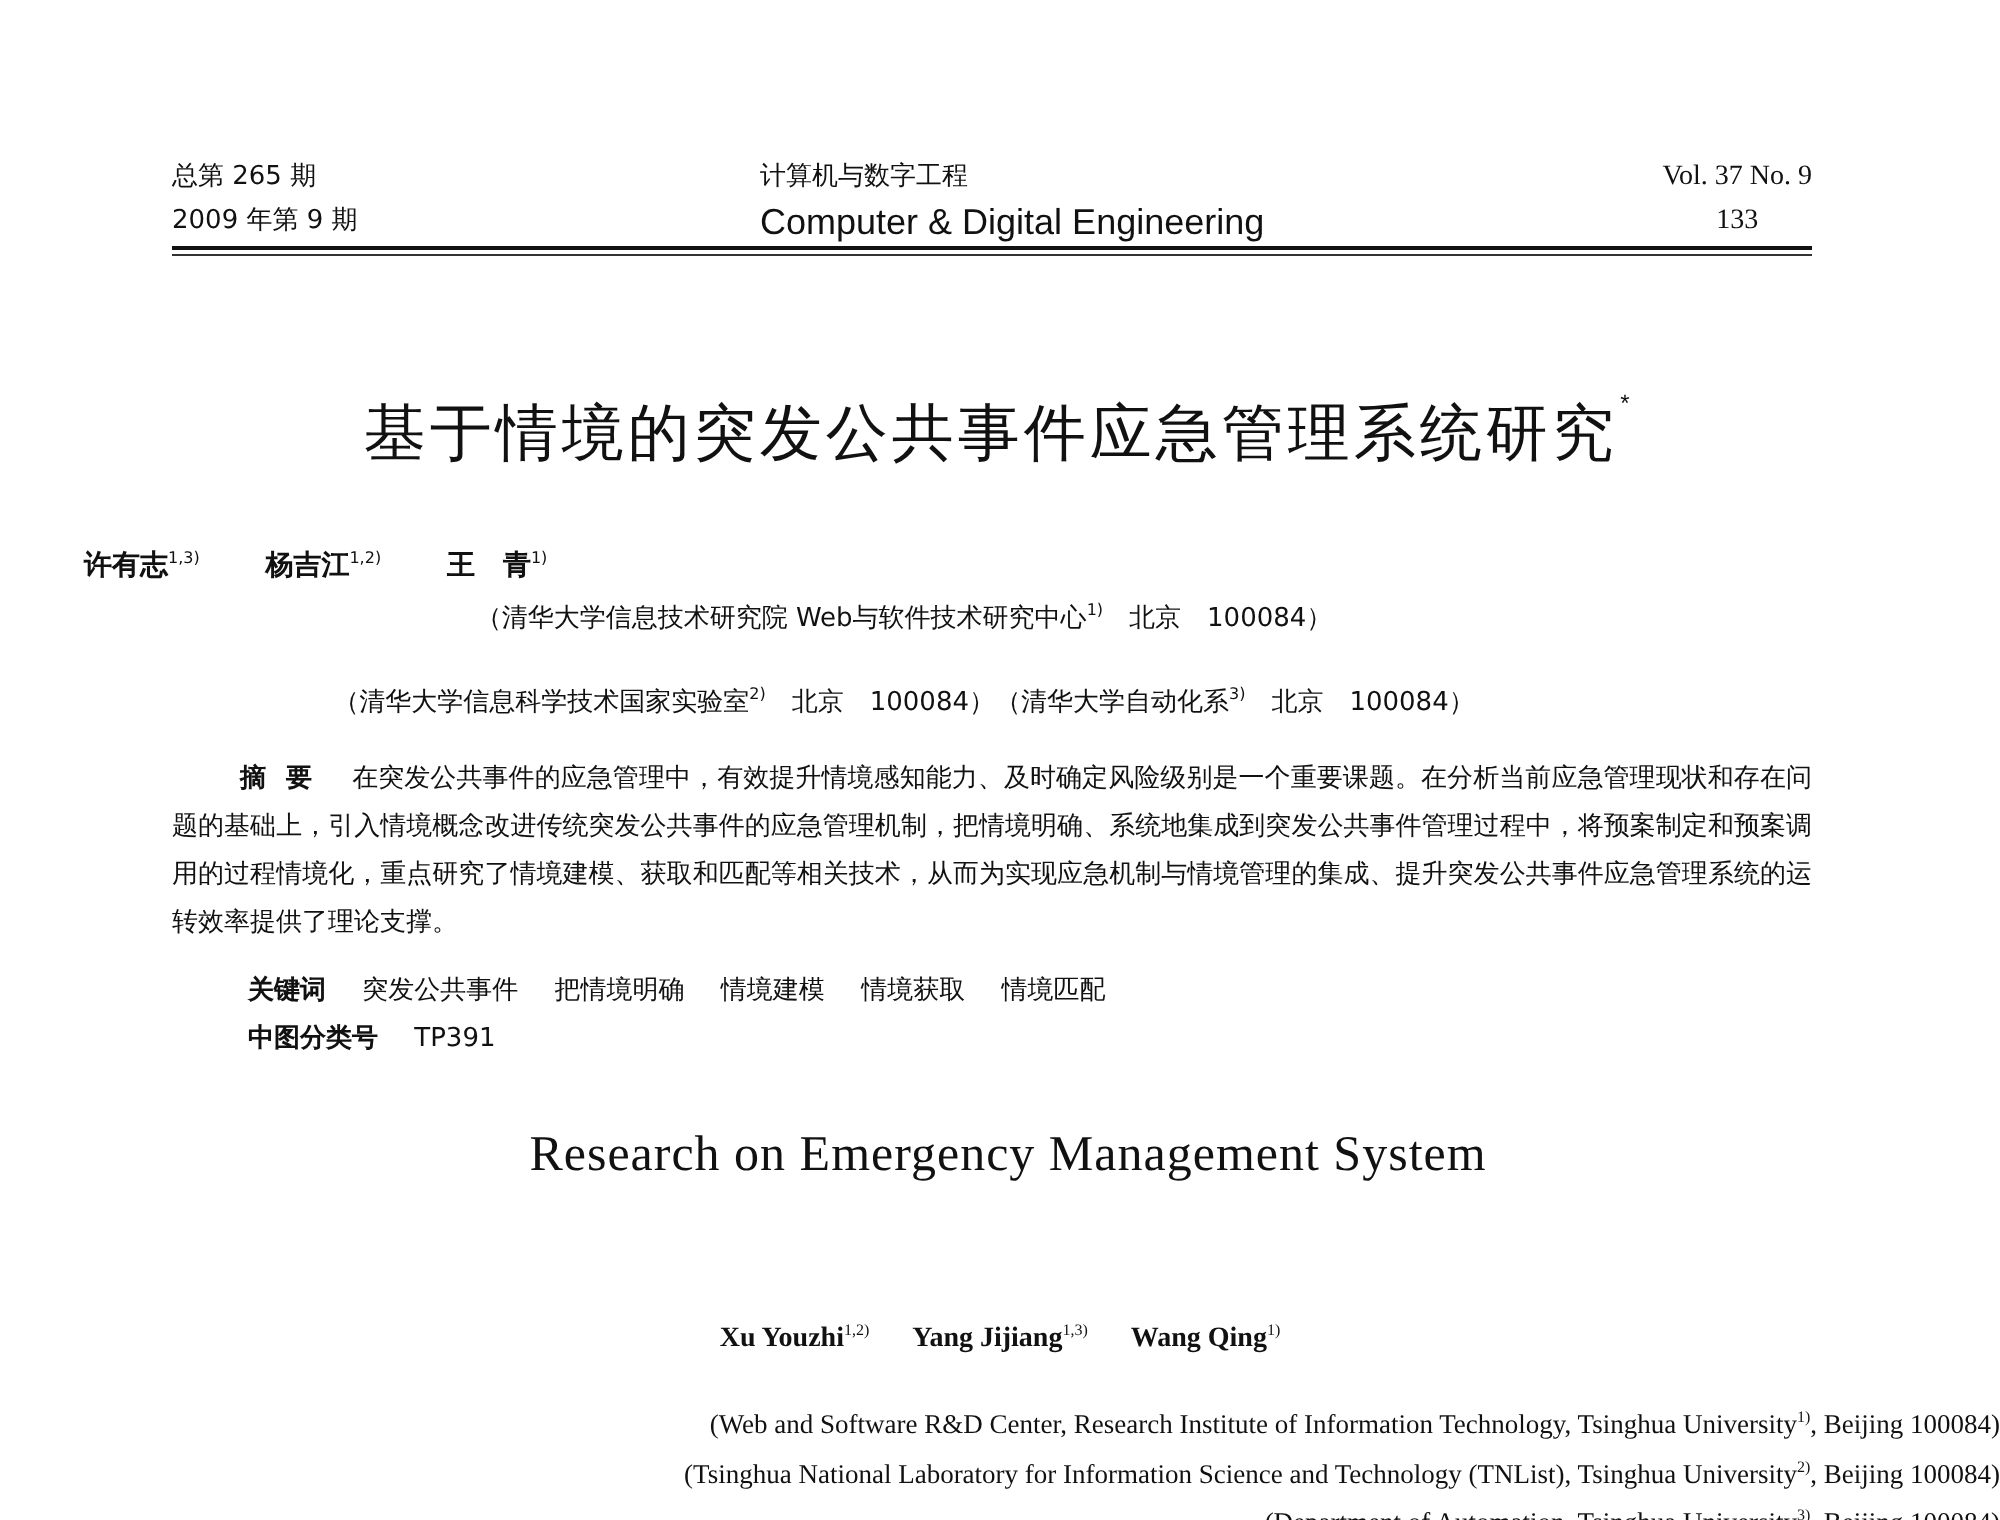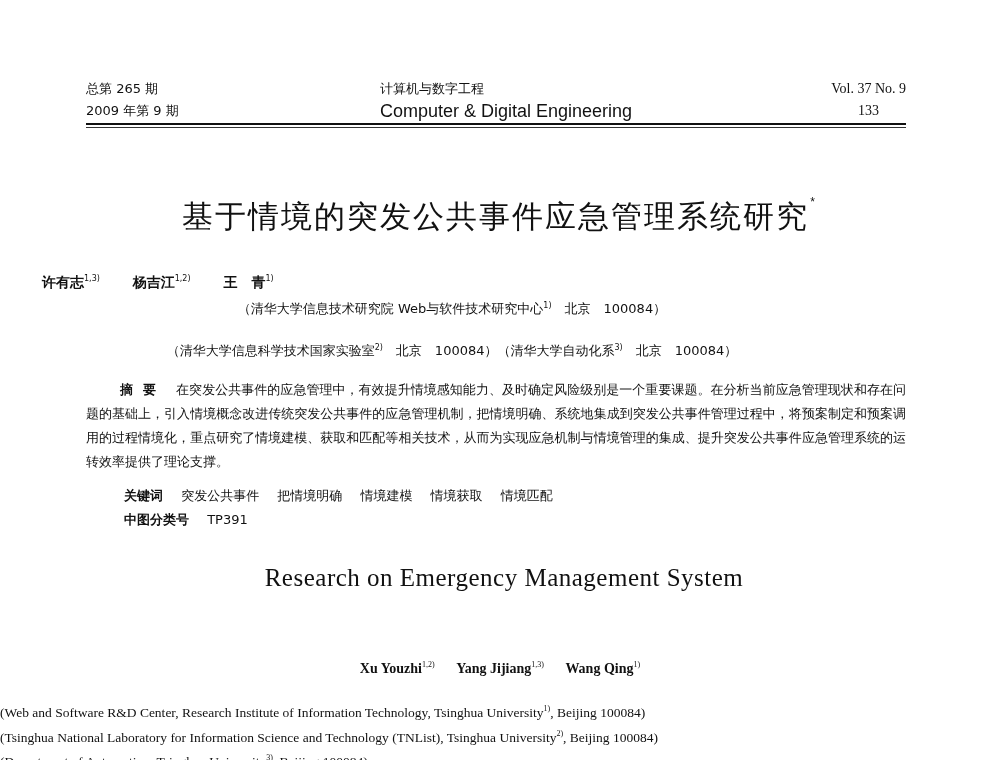--- a/index.html
+++ b/index.html
@@ -21,21 +21,21 @@
   .aff-cn sup { font-size:8px; }
   .abstract { left:86px; top:378px; width:820px; font-size:13px; line-height:24px; font-family:"DejaVu Sans", sans-serif; text-align:justify; }
   .abstract .lbl { font-weight:bold; margin-left:34px; margin-right:10px; letter-spacing:10px; }
   .kw { left:124px; top:484px; font-size:13px; line-height:24px; font-family:"DejaVu Sans", sans-serif; }
   .kw .lbl { font-weight:bold; margin-right:14px; }
   .kw .item { margin-right:14px; }
   .title-en { left:4px; top:560px; width:1000px; text-align:center; font-size:25px; line-height:36px; font-family:Liberation Serif, serif; letter-spacing:0.5px; }
   .authors-en { left:0; top:660px; width:1000px; text-align:center; font-size:14px; font-family:"Liberation Serif", serif; font-weight:bold; }
   .authors-en .a { margin:0 9px; }
   .authors-en sup { font-size:8px; font-weight:normal; }
-  .aff-en { left:0; width:1000px; text-align:left; font-size:13.5px; font-family:"Liberation Serif", serif; }
+  .aff-en { left:0; width:1000px; text-align:right; font-size:13.5px; font-family:"Liberation Serif", serif; }
   .aff-en sup { font-size:8px; }
 </style>
 </head>
 <body>
 
 <div class="abs hdr-left">
   <div>总第 265 期</div>
   <div>2009 年第 9 期</div>
 </div>
 <div class="abs hdr-center">

